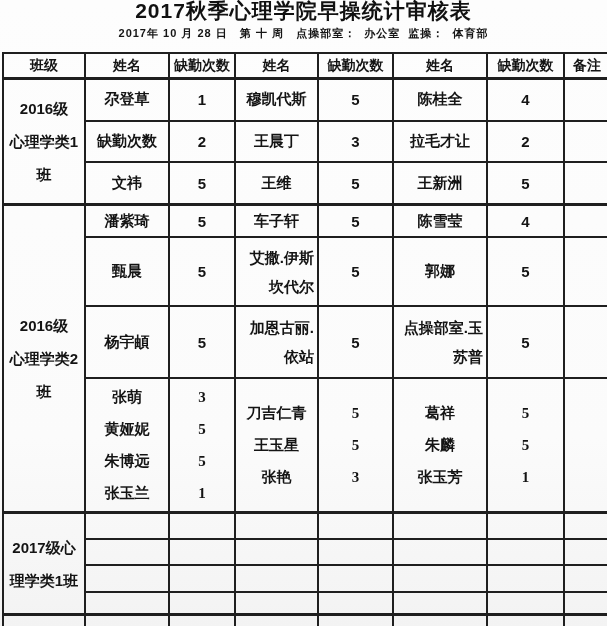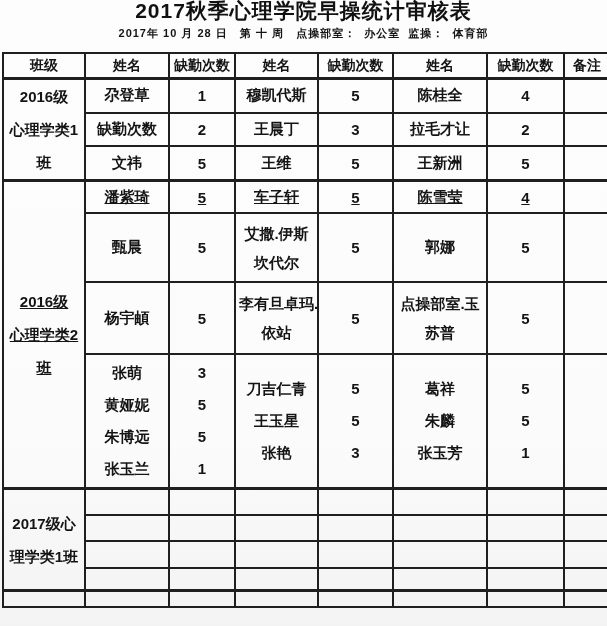--- a/index.html
+++ b/index.html
@@ -38,31 +38,31 @@
     text-align:center;
     vertical-align:middle;
     padding:0 3px;
     font-size:15px;
     color:#141414;
     overflow:hidden;
   }
   .sheet tr.block-start td{border-top-width:3px;}
   .head td{font-size:14px;height:23px;}
   .rh31 td{height:31px;}
-  .rh30 td{height:30px;text-decoration:underline;}
+  .rh30 td{height:30px;}
   .rh67 td{height:67px;}
   .rh70 td{height:70px;}
   .rh132 td{height:132px;}
   .rh24 td{height:24px;}
   .rh25 td{height:25px;}
   .rh20 td{height:20px;}
   .rhcut td{height:14px;}
-  td.classcell{line-height:33px;font-size:15px;padding:0 1px;}
-  td.lines2{line-height:29px;}
-  td.lines-big{line-height:32px;}
+  td.classcell{line-height:33px;font-size:15px;padding:12px 1px;}
+  td.lines2{line-height:29px;text-align:right;}
+  td.lines-big{line-height:32px;font-family:Liberation Serif, serif;}
   .num{font-size:16px;}
   .ln{white-space:nowrap;}
 </style>
 </head>
 <body>
 
 <div class="page">
 
   <h1 class="title">2017秋季心理学院早操统计审核表</h1>
   <div class="subtitle">2017年 10 月 28 日   第 十 周   点操部室：  办公室  监操：  体育部</div>
@@ -209,21 +209,21 @@
       <td></td>
     </tr>
     <tr class="rh70">
       <td>
             <div class="ln">杨宇頔</div>
           </td>
       <td class="num">
             <div class="ln">5</div>
           </td>
       <td class="lines2">
-            <div class="ln">李有旦卓玛.</div>
+            <div class="ln">加恩古丽.</div>
             <div class="ln">依站</div>
           </td>
       <td class="num">
             <div class="ln">5</div>
           </td>
       <td class="lines2">
             <div class="ln">点操部室.玉</div>
             <div class="ln">苏普</div>
           </td>
       <td class="num">

